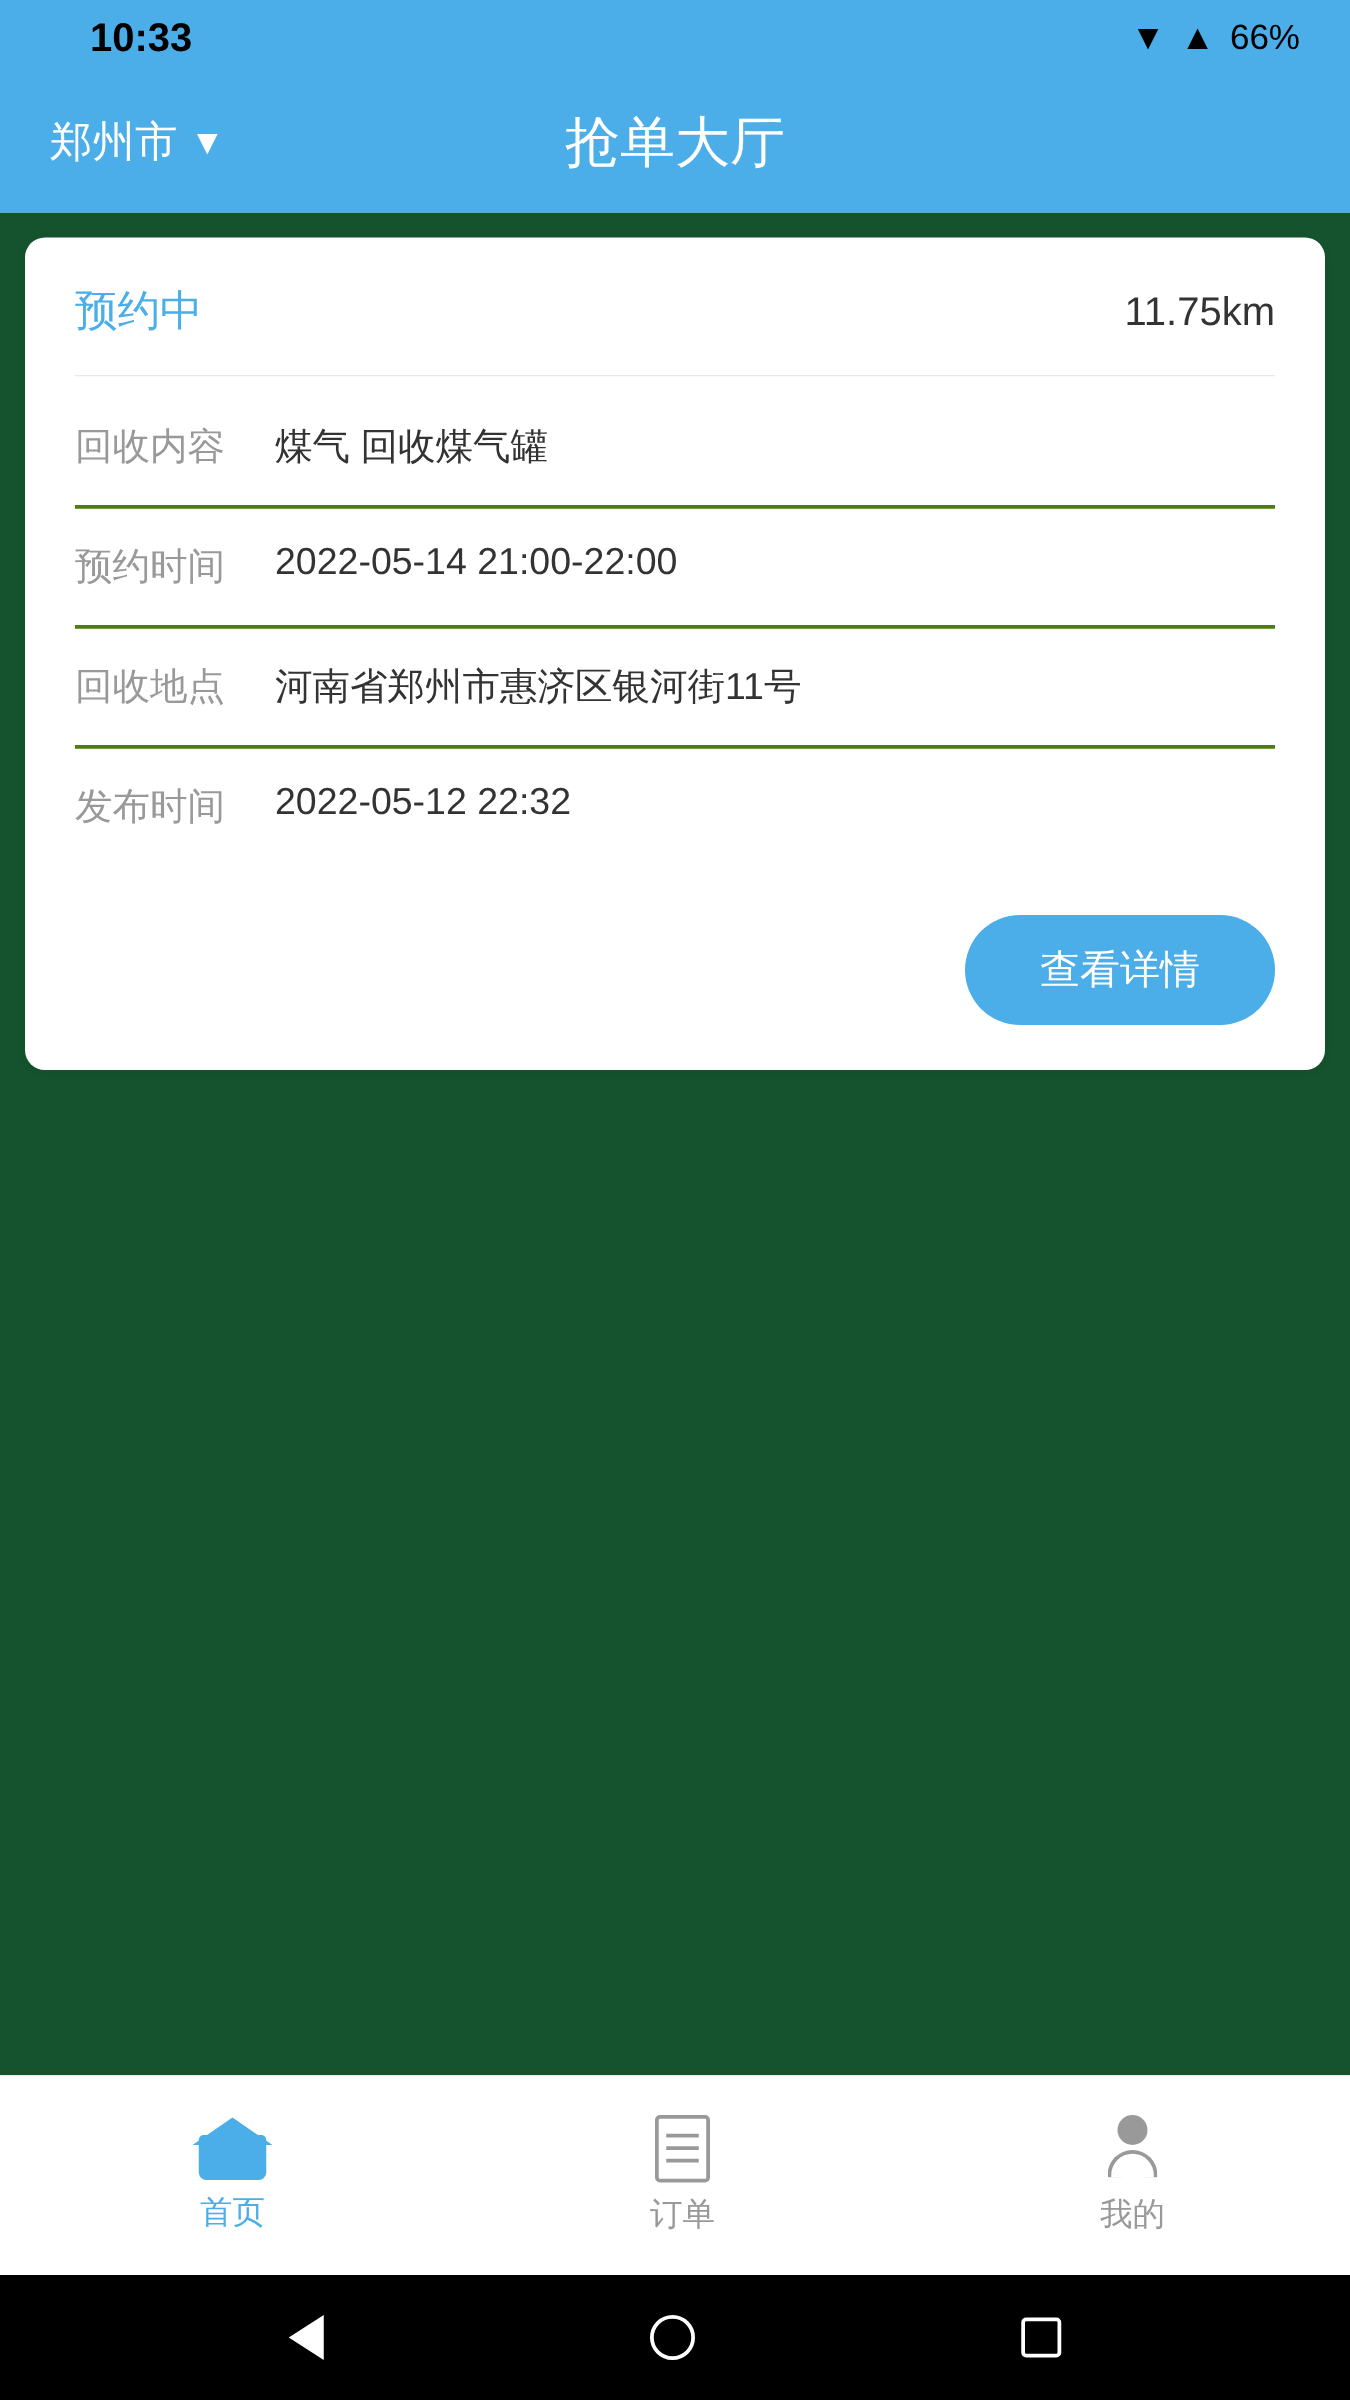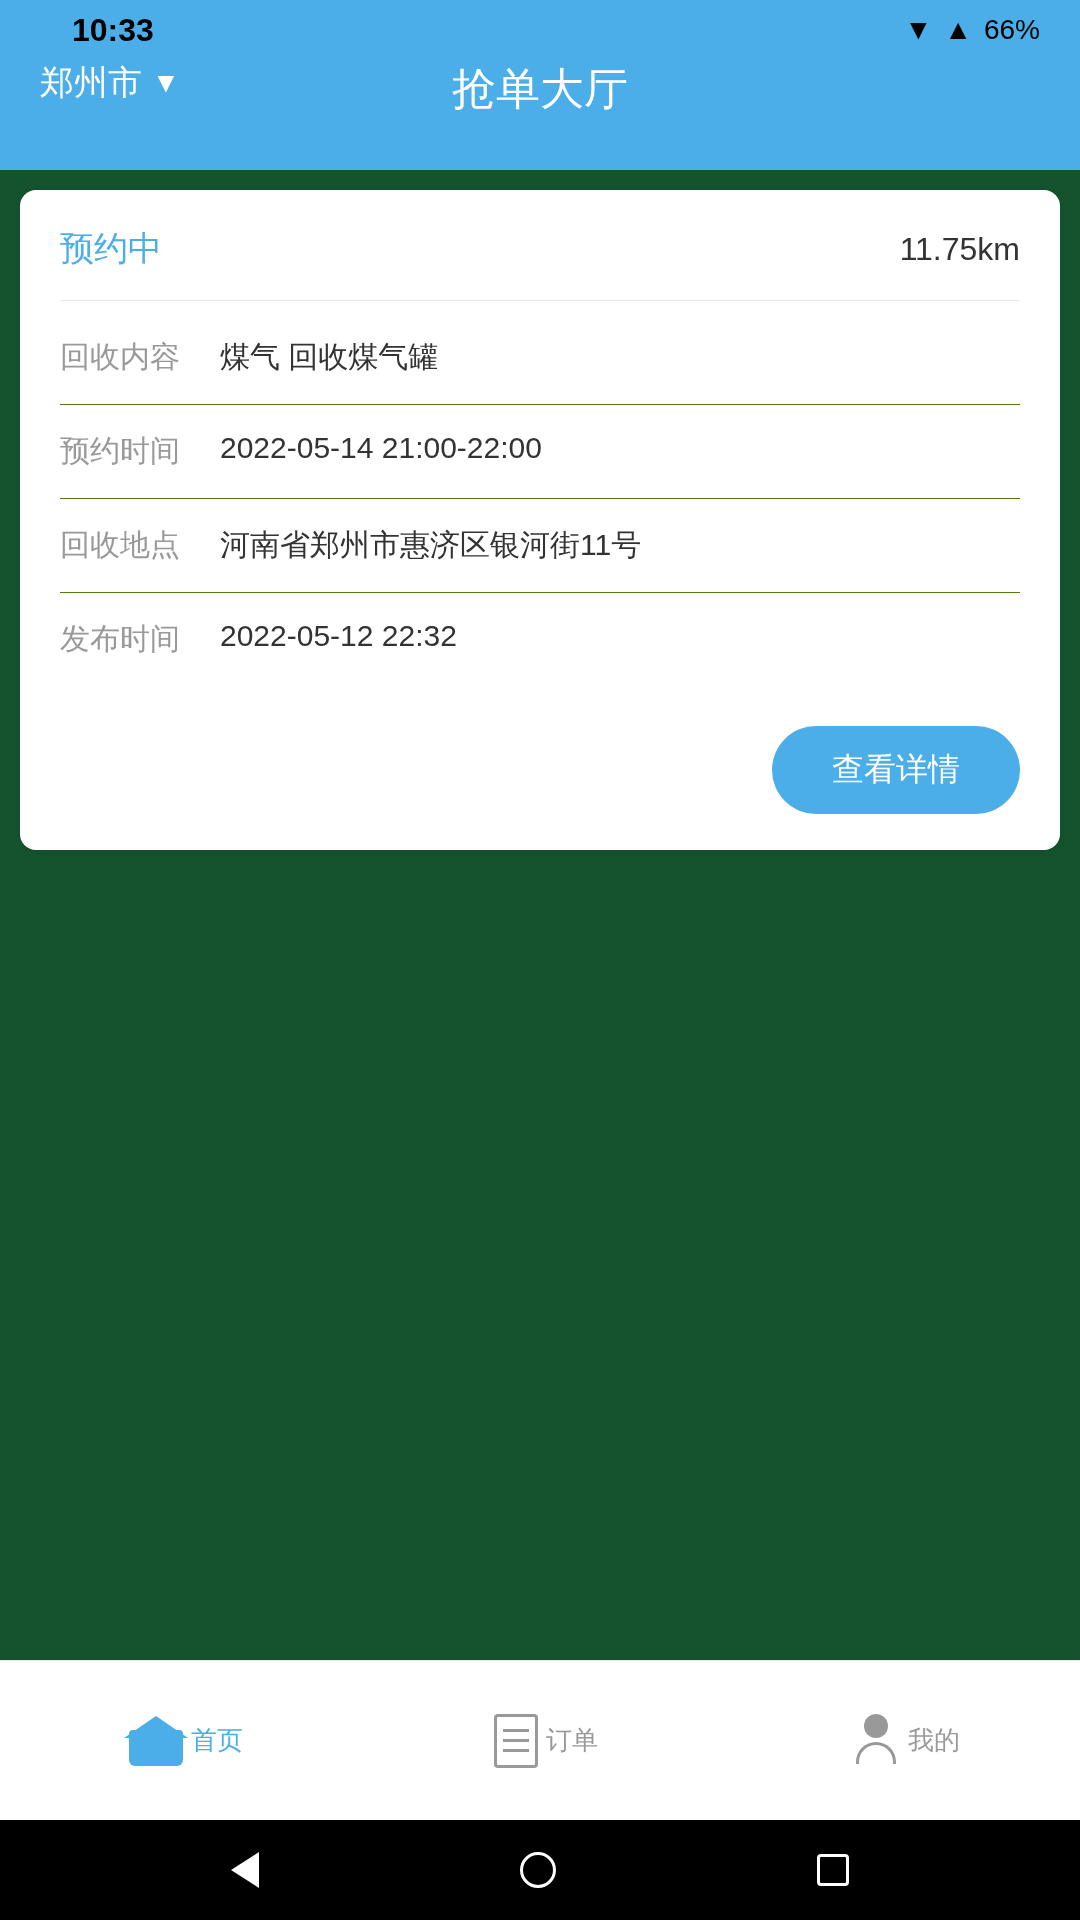--- a/index.html
+++ b/index.html
@@ -46,20 +46,21 @@
       color: #000;
       font-size: 28px;
       font-weight: 500;
     }
 
     
     .header {
       background: #4baee8;
       height: 110px;
       display: flex;
+      align-items: center;
       justify-content: center;
       position: relative;
       padding-bottom: 2px;
     }
 
     .header-city {
       position: absolute;
       left: 40px;
       display: flex;
       align-items: center;
@@ -120,21 +121,21 @@
     }
 
     .card-body {
       padding: 10px 40px 20px;
     }
 
     .info-row {
       display: flex;
       align-items: flex-start;
       padding: 26px 0;
-      border-bottom: 1px solid #4d7c0f;
+      border-bottom: 3px solid #4d7c0f;
     }
 
     .info-row:last-child {
       border-bottom: none;
     }
 
     .info-label {
       color: #999;
       font-size: 30px;
       width: 160px;
@@ -168,21 +169,21 @@
       background: #fff;
       height: 160px;
       display: flex;
       align-items: center;
       border-top: 1px solid #e8e8e8;
     }
 
     .nav-item {
       flex: 1;
       display: flex;
-      flex-direction: row;
+      flex-direction: column;
       align-items: center;
       justify-content: center;
       gap: 8px;
       cursor: pointer;
       padding-left: 12px;
     }
 
     .nav-label {
       font-size: 26px;
       color: #999;

